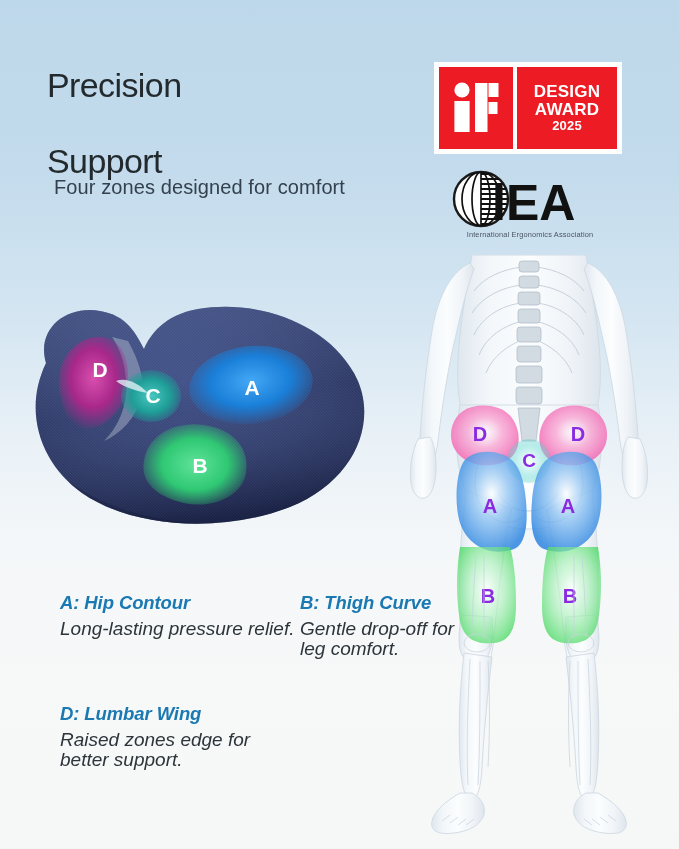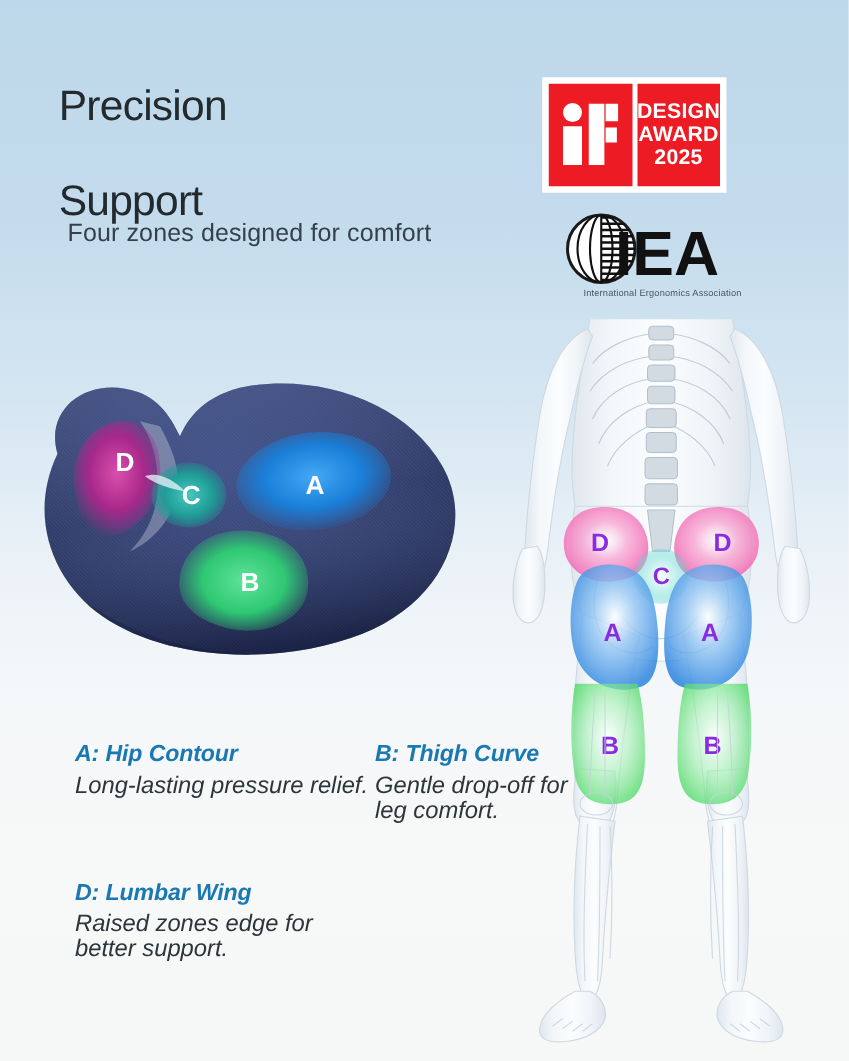--- a/index.html
+++ b/index.html
@@ -20,37 +20,37 @@
     color:#232a2e;letter-spacing:-0.6px;
   }
   .title .l2{display:block;margin-top:26px;}
   .subtitle{
     position:absolute;left:54px;top:176px;
     font-size:20px;color:#33414f;letter-spacing:0.1px;font-weight:400;
   }
 
   
   .if-badge{
-    position:absolute;left:434px;top:62px;width:147px;height:92px;
+    position:absolute;left:434px;top:62px;width:188px;height:92px;
     background:#ffffff;border:2px solid #ffffff;box-sizing:border-box;
     display:flex;
   }
   .if-left{
     width:74px;background:#ed1c24;margin:3px 2px 3px 3px;
     position:relative;
   }
   .if-mark{position:absolute;left:50%;top:50%;transform:translate(-50%,-50%);}
   .if-right{
     flex:1;background:#ed1c24;margin:3px 3px 3px 2px;
     display:flex;flex-direction:column;align-items:center;justify-content:center;
     color:#fff;font-weight:700;line-height:1.08;
   }
   .if-right .ln1{font-size:17px;letter-spacing:0.2px;}
   .if-right .ln2{font-size:17px;letter-spacing:0.2px;}
-  .if-right .ln3{font-size:17px;letter-spacing:0.2px;}
+  .if-right .ln3{font-size:13px;letter-spacing:0.2px;}
 
   
   .iea{
     position:absolute;left:452px;top:170px;width:156px;height:78px;
   }
   .iea-row{position:relative;height:58px;}
   .iea-caption{
     position:absolute;left:0;top:60px;width:156px;text-align:center;
     font-size:7.4px;color:#4a5560;letter-spacing:0.15px;white-space:nowrap;
   }

